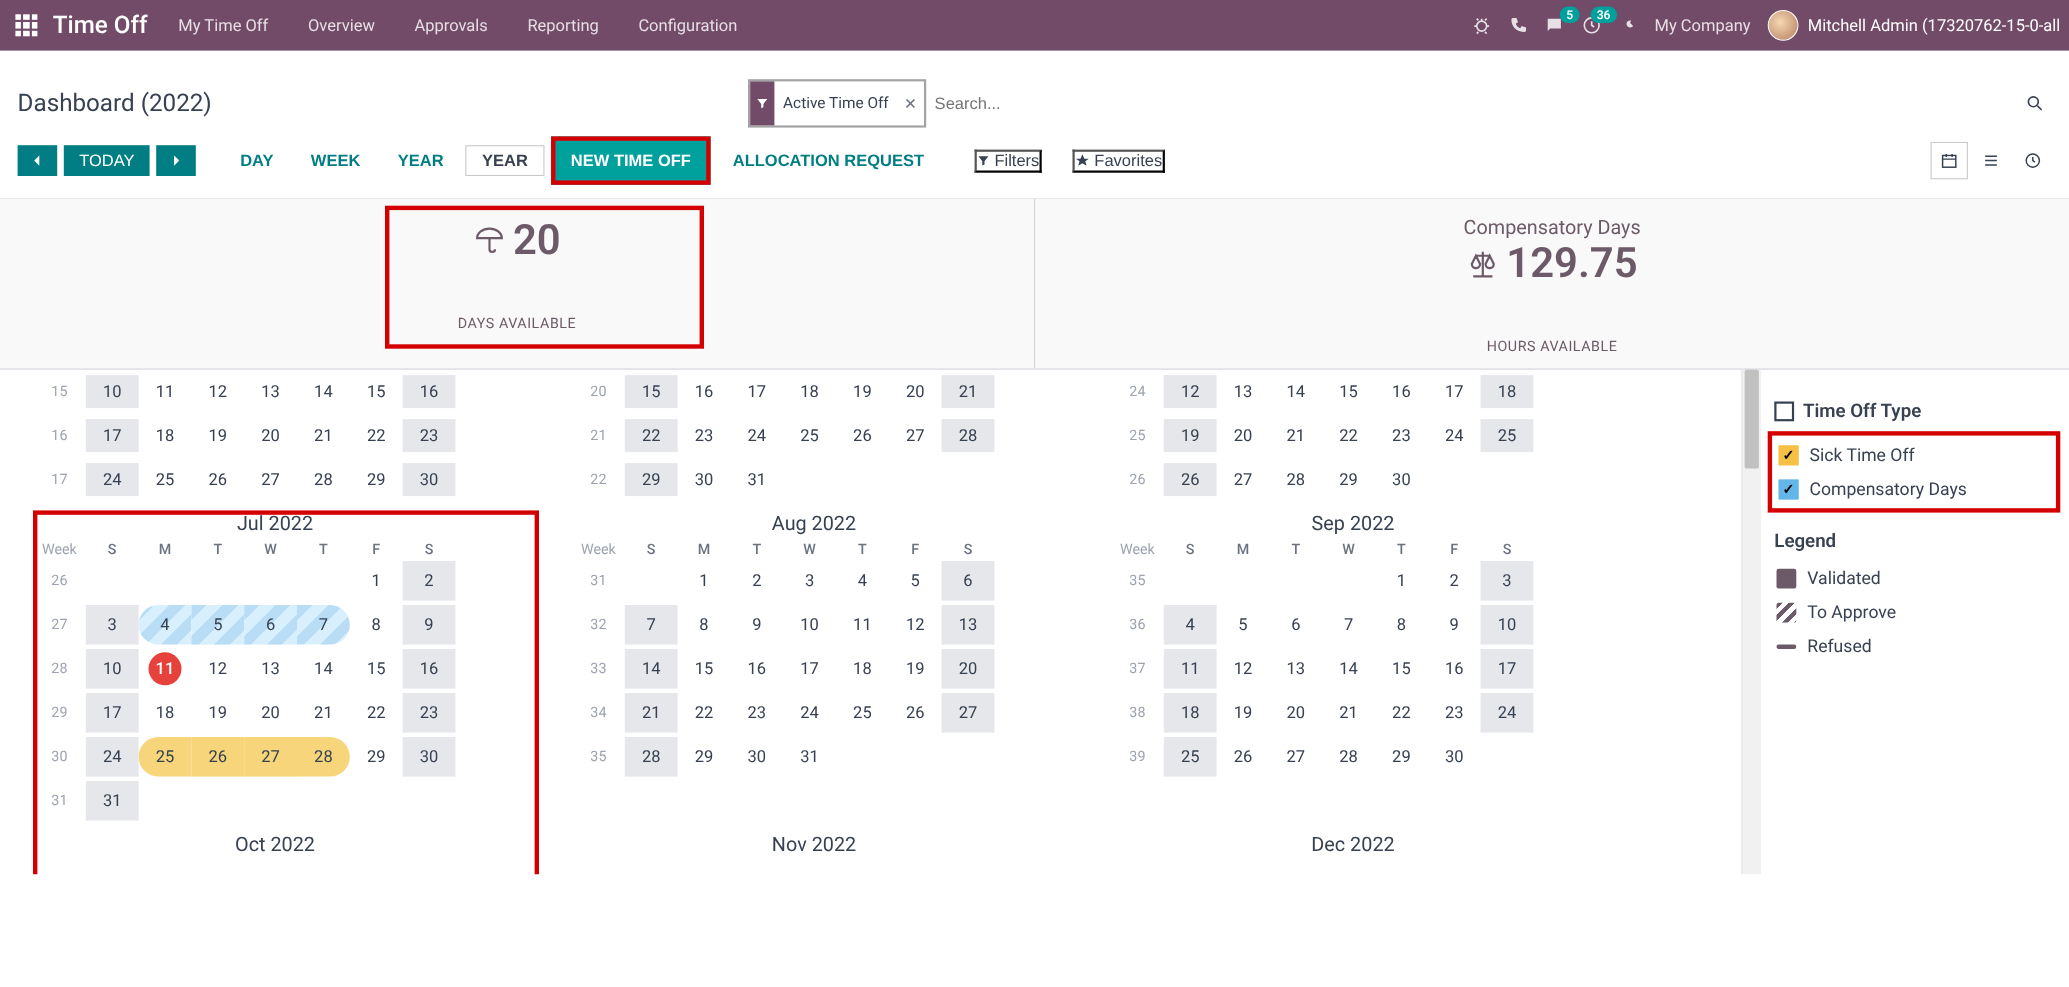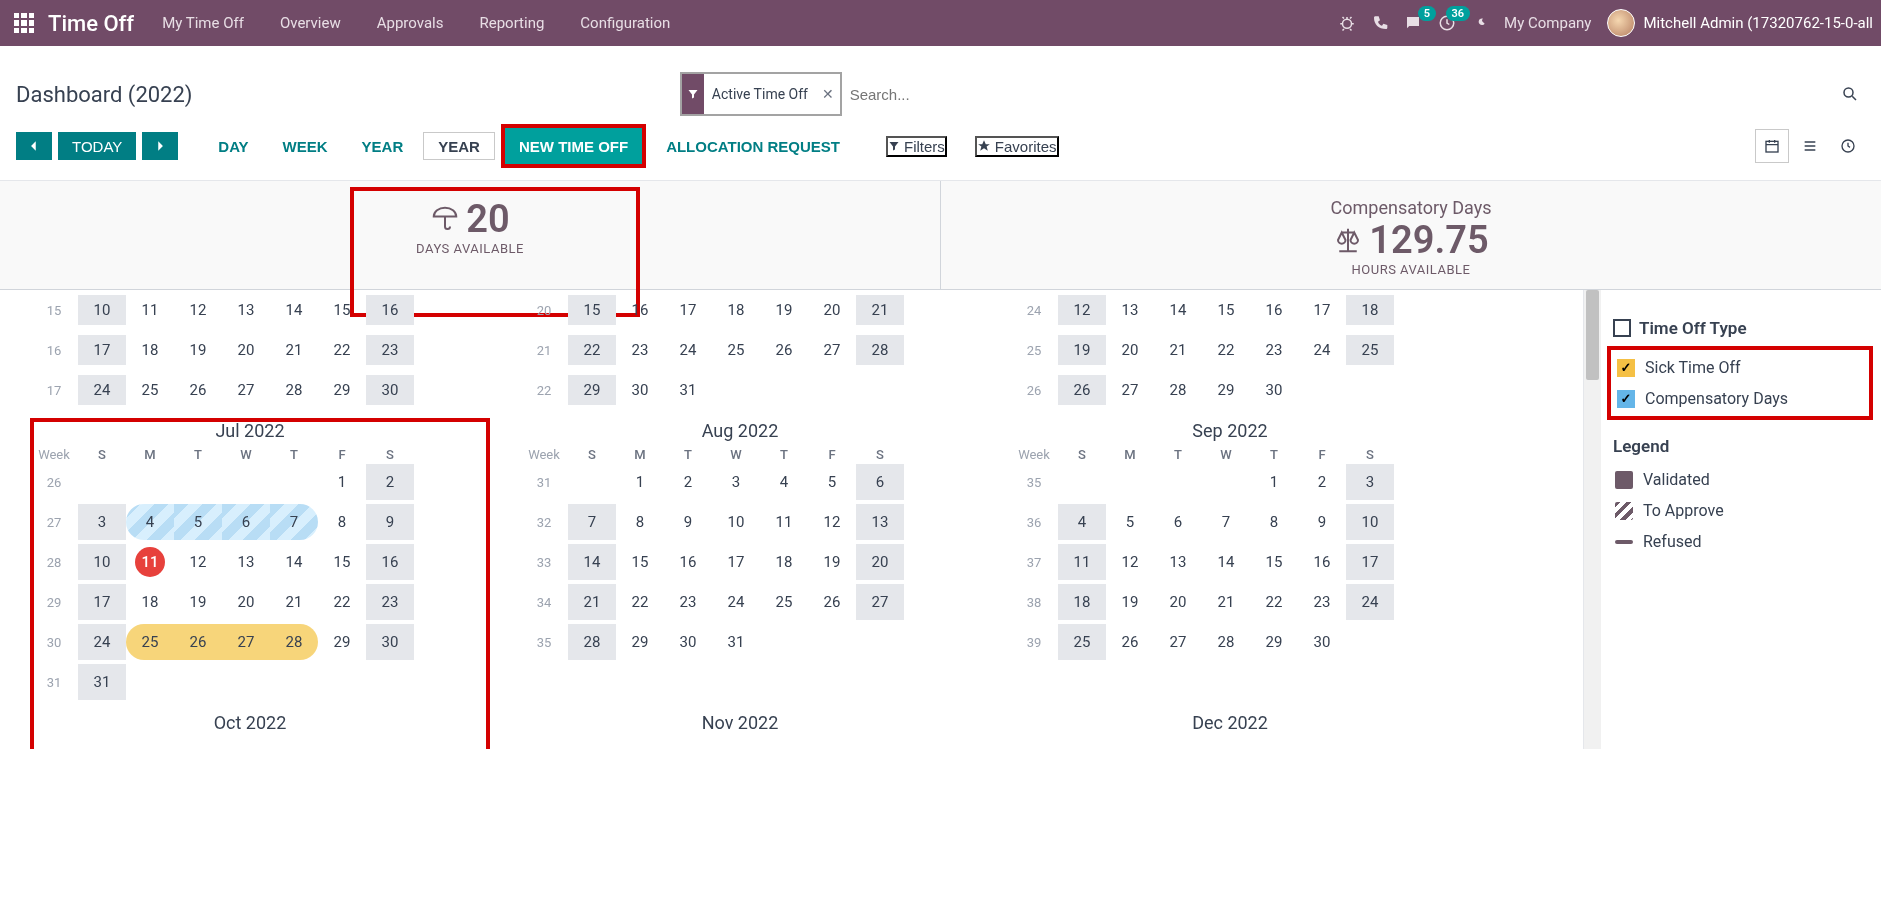--- a/index.html
+++ b/index.html
@@ -44,21 +44,21 @@
   .view-switch { display:flex; gap:4px;}
   .view-btn { width:34px; height:34px; display:flex; align-items:center; justify-content:center; border:1px solid transparent; color:#374151; background:transparent;}
   .view-btn.active { border:1px solid #c9c9c9; background:#fff;}
   
   
   .summary-row { display:flex; background:#f9f9f9; border-top:1px solid #e5e7eb; border-bottom:1px solid #d1d5db; }
   .summary-card { flex:1; padding:16px 0 12px 0; text-align:center; position:relative; color:#6d5a68; }
   .summary-card + .summary-card { border-left:1px solid #d1d5db;}
   .summary-title { font-size:18px; color:#6d5a68;}
   .summary-value { font-size:38px; font-weight:600; color:#6d5a68; display:flex; align-items:center; justify-content:center; gap:6px;}
-  .summary-sub { font-size:13px; letter-spacing:0.5px; color:#6d5a68;}
+  .summary-sub { font-size:13px; letter-spacing:0.5px; color:#6d5a68;margin-top:46px;}
   .redbox-summary { position:absolute; border:4px solid #d40000; left:350px; top:6px; width:290px; height:130px; pointer-events:none;}
   
   
   .cal-wrap { display:flex; }
   .cal-scroll { flex:1; position:relative; padding:0 30px 0 30px; overflow:hidden; }
   .cal-scrollbar { width:18px; background:#f1f1f1; border-left:1px solid #e5e7eb; position:relative;}
   .cal-thumb { position:absolute; left:2px; right:2px; top:0; height:90px; background:#c1c1c1; border-radius:2px;}
   .legend-panel { width:280px; padding:16px 8px 0 12px;}
   
   

